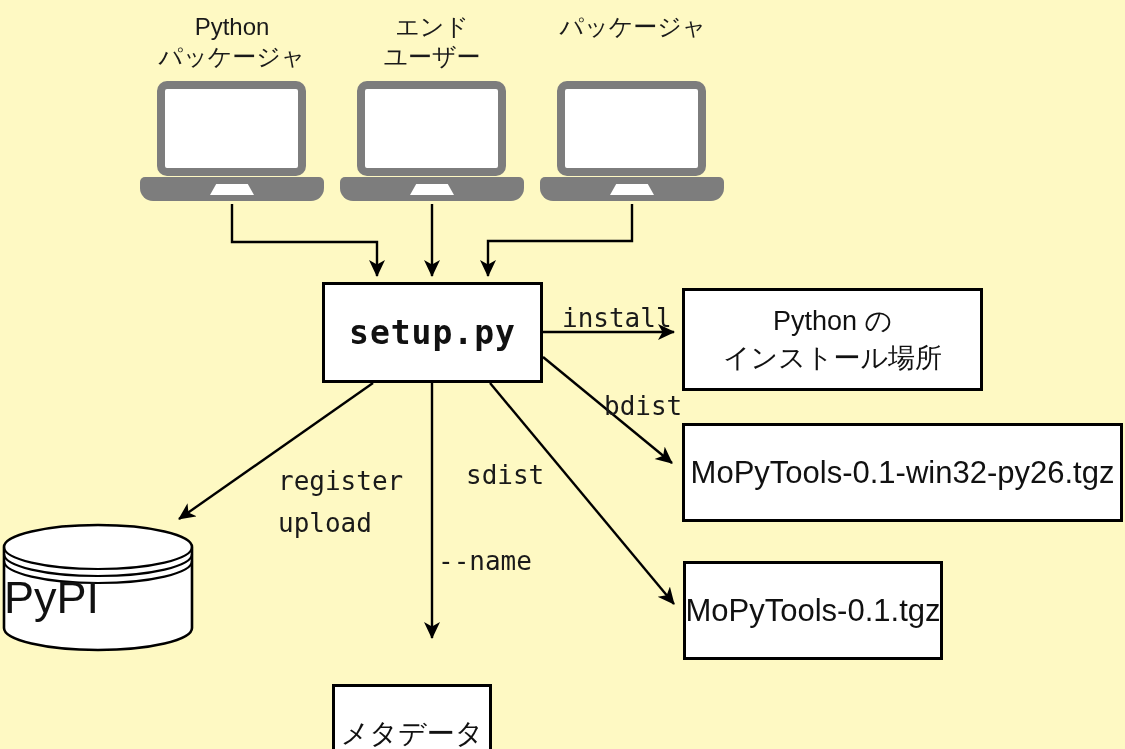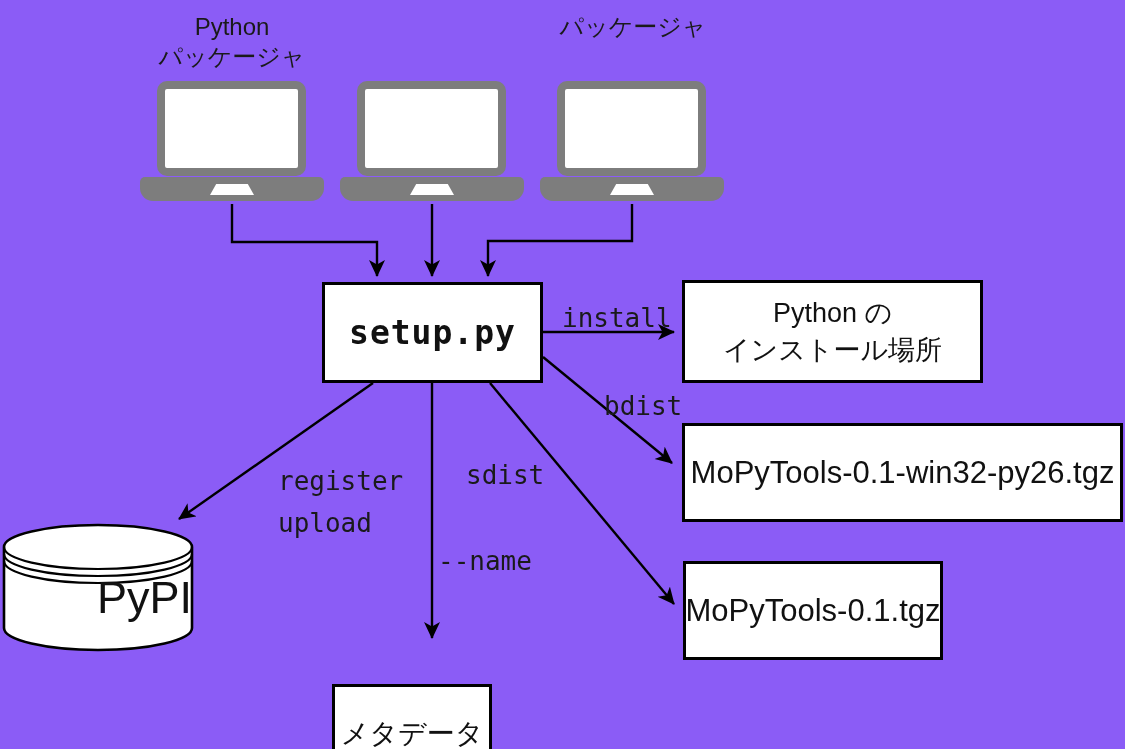--- a/index.html
+++ b/index.html
@@ -1,39 +1,39 @@
 <!DOCTYPE html>
 <html><head>
 <meta charset="utf-8">
 <style>
   html,body{margin:0;padding:0;background:#ffffff;}
   #canvas{
     position:relative;
     width:1125px;height:749px;
-    background:#8b5cf6;
+    background:#fef9c3;
     font-family:"Liberation Sans", sans-serif;
     color:#111111;
     overflow:hidden;
   }
   #wires{position:absolute;left:0;top:0;width:1125px;height:749px;}
 
   
   .node-box{
     position:absolute;
     background:#ffffff;
     border:3px solid #000000;
     display:flex;align-items:center;justify-content:center;
     text-align:center;
     box-sizing:border-box;
   }
   .setup-label{
     font-family:"DejaVu Sans Mono","Liberation Mono",monospace;
     font-weight:bold;font-size:33px;letter-spacing:1px;
   }
-  .jp-two-line{font-size:27px;line-height:37px;}
+  .jp-two-line{font-size:27px;line-height:37px;margin-top:8px;}
   .file-label{font-size:31px;white-space:nowrap;}
   .meta-label{font-size:28px;}
 
   
   .edge-label{
     position:absolute;
     font-family:"DejaVu Sans Mono","Liberation Mono",monospace;
     font-size:26px;color:#1a1a1a;white-space:nowrap;margin-top:8px;
   }
   .edge-label .ln{display:block;}
@@ -56,21 +56,21 @@
   }
   .laptop .notch{
     position:absolute;left:70px;bottom:6px;width:44px;height:11px;
     background:#ffffff;
     clip-path:polygon(14% 0,86% 0,100% 100%,0 100%);
   }
 
   
   .pypi-label{
     position:absolute;left:4px;top:572px;width:188px;
-    text-align:right;font-size:45px;color:#111111;
+    text-align:left;font-size:45px;color:#111111;
   }
 </style>
 </head>
 <body>
 
 <div id="canvas">
 
   <svg id="wires" viewBox="0 0 1125 749" xmlns="http://www.w3.org/2000/svg">
     <defs>
       <marker id="arrow" markerUnits="userSpaceOnUse" markerWidth="20" markerHeight="18" refX="16" refY="8" orient="auto">
@@ -92,20 +92,24 @@
       <path d="M4,547 a94,22 0 0 1 188,0 v81 a94,22 0 0 1 -188,0 z" fill="#ffffff" stroke="#000000" stroke-width="2.6"></path>
       <path d="M4,547 a94,22 0 0 0 188,0" fill="none" stroke="#000000" stroke-width="2.2"></path>
       <path d="M4,554 a94,22 0 0 0 188,0" fill="none" stroke="#000000" stroke-width="2.2"></path>
       <path d="M4,561 a94,22 0 0 0 188,0" fill="none" stroke="#000000" stroke-width="2.2"></path>
     </g>
   </svg>
 
   <div class="actor-label" style="left:122px;top:12px">
     <span class="ln" style="display:block">Python</span>
     <span class="ln" style="display:block">パッケージャ</span>
+  </div>
+  <div class="actor-label" style="left:322px;top:12px">
+    <span style="display:block">エンド</span>
+    <span style="display:block">ユーザー</span>
   </div>
   <div class="actor-label" style="left:523px;top:12px">
     <span style="display:block">パッケージャ</span>
   </div>
 
   <div class="laptop" style="left:140px;top:81px">
     <div class="screen"></div>
     <div class="base"></div>
     <div class="notch"></div>
   </div>

